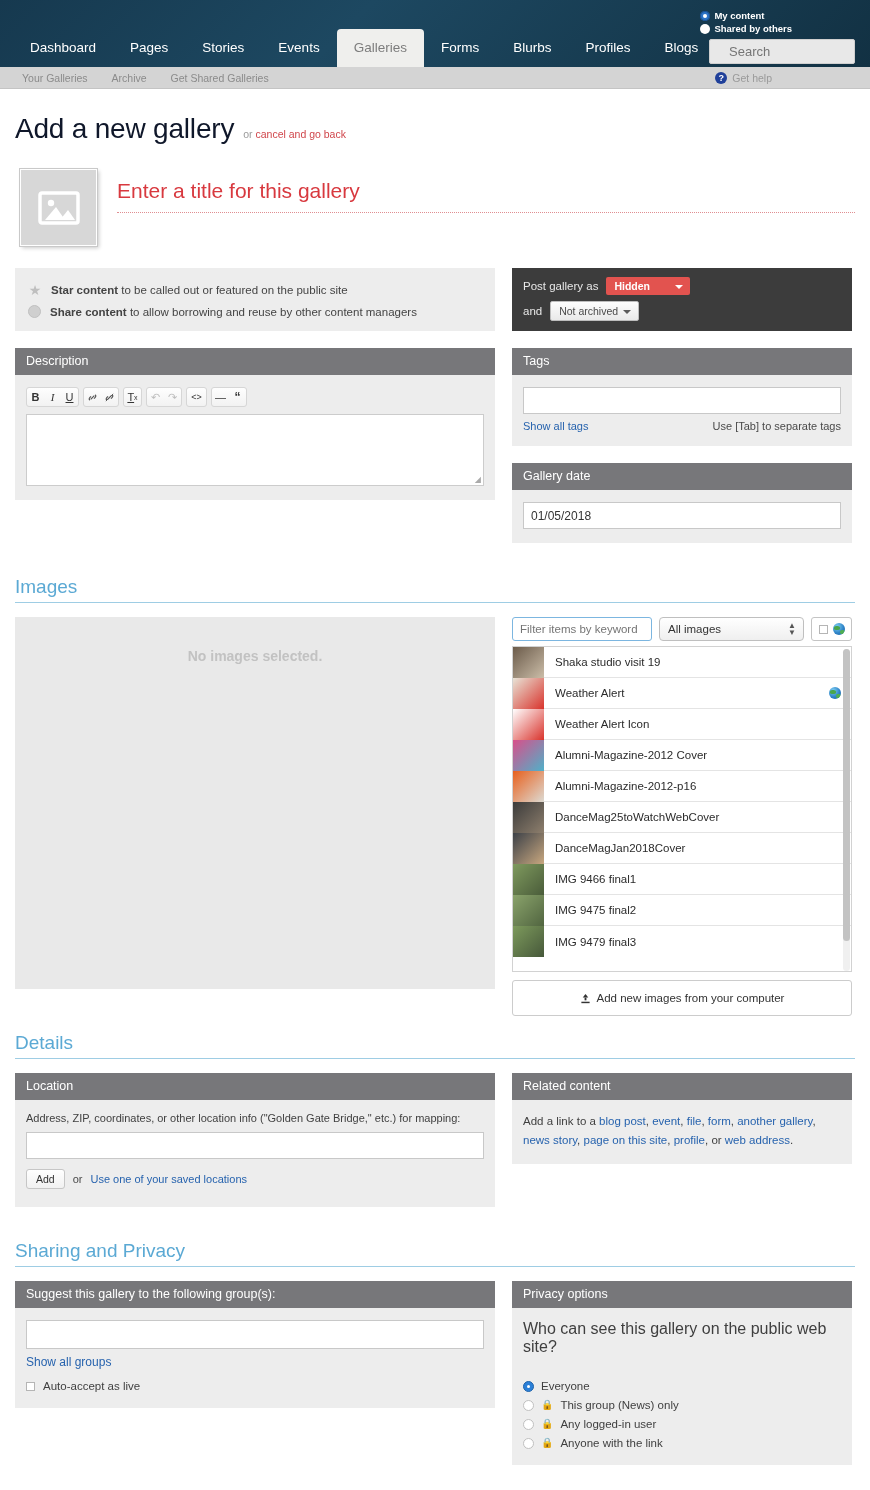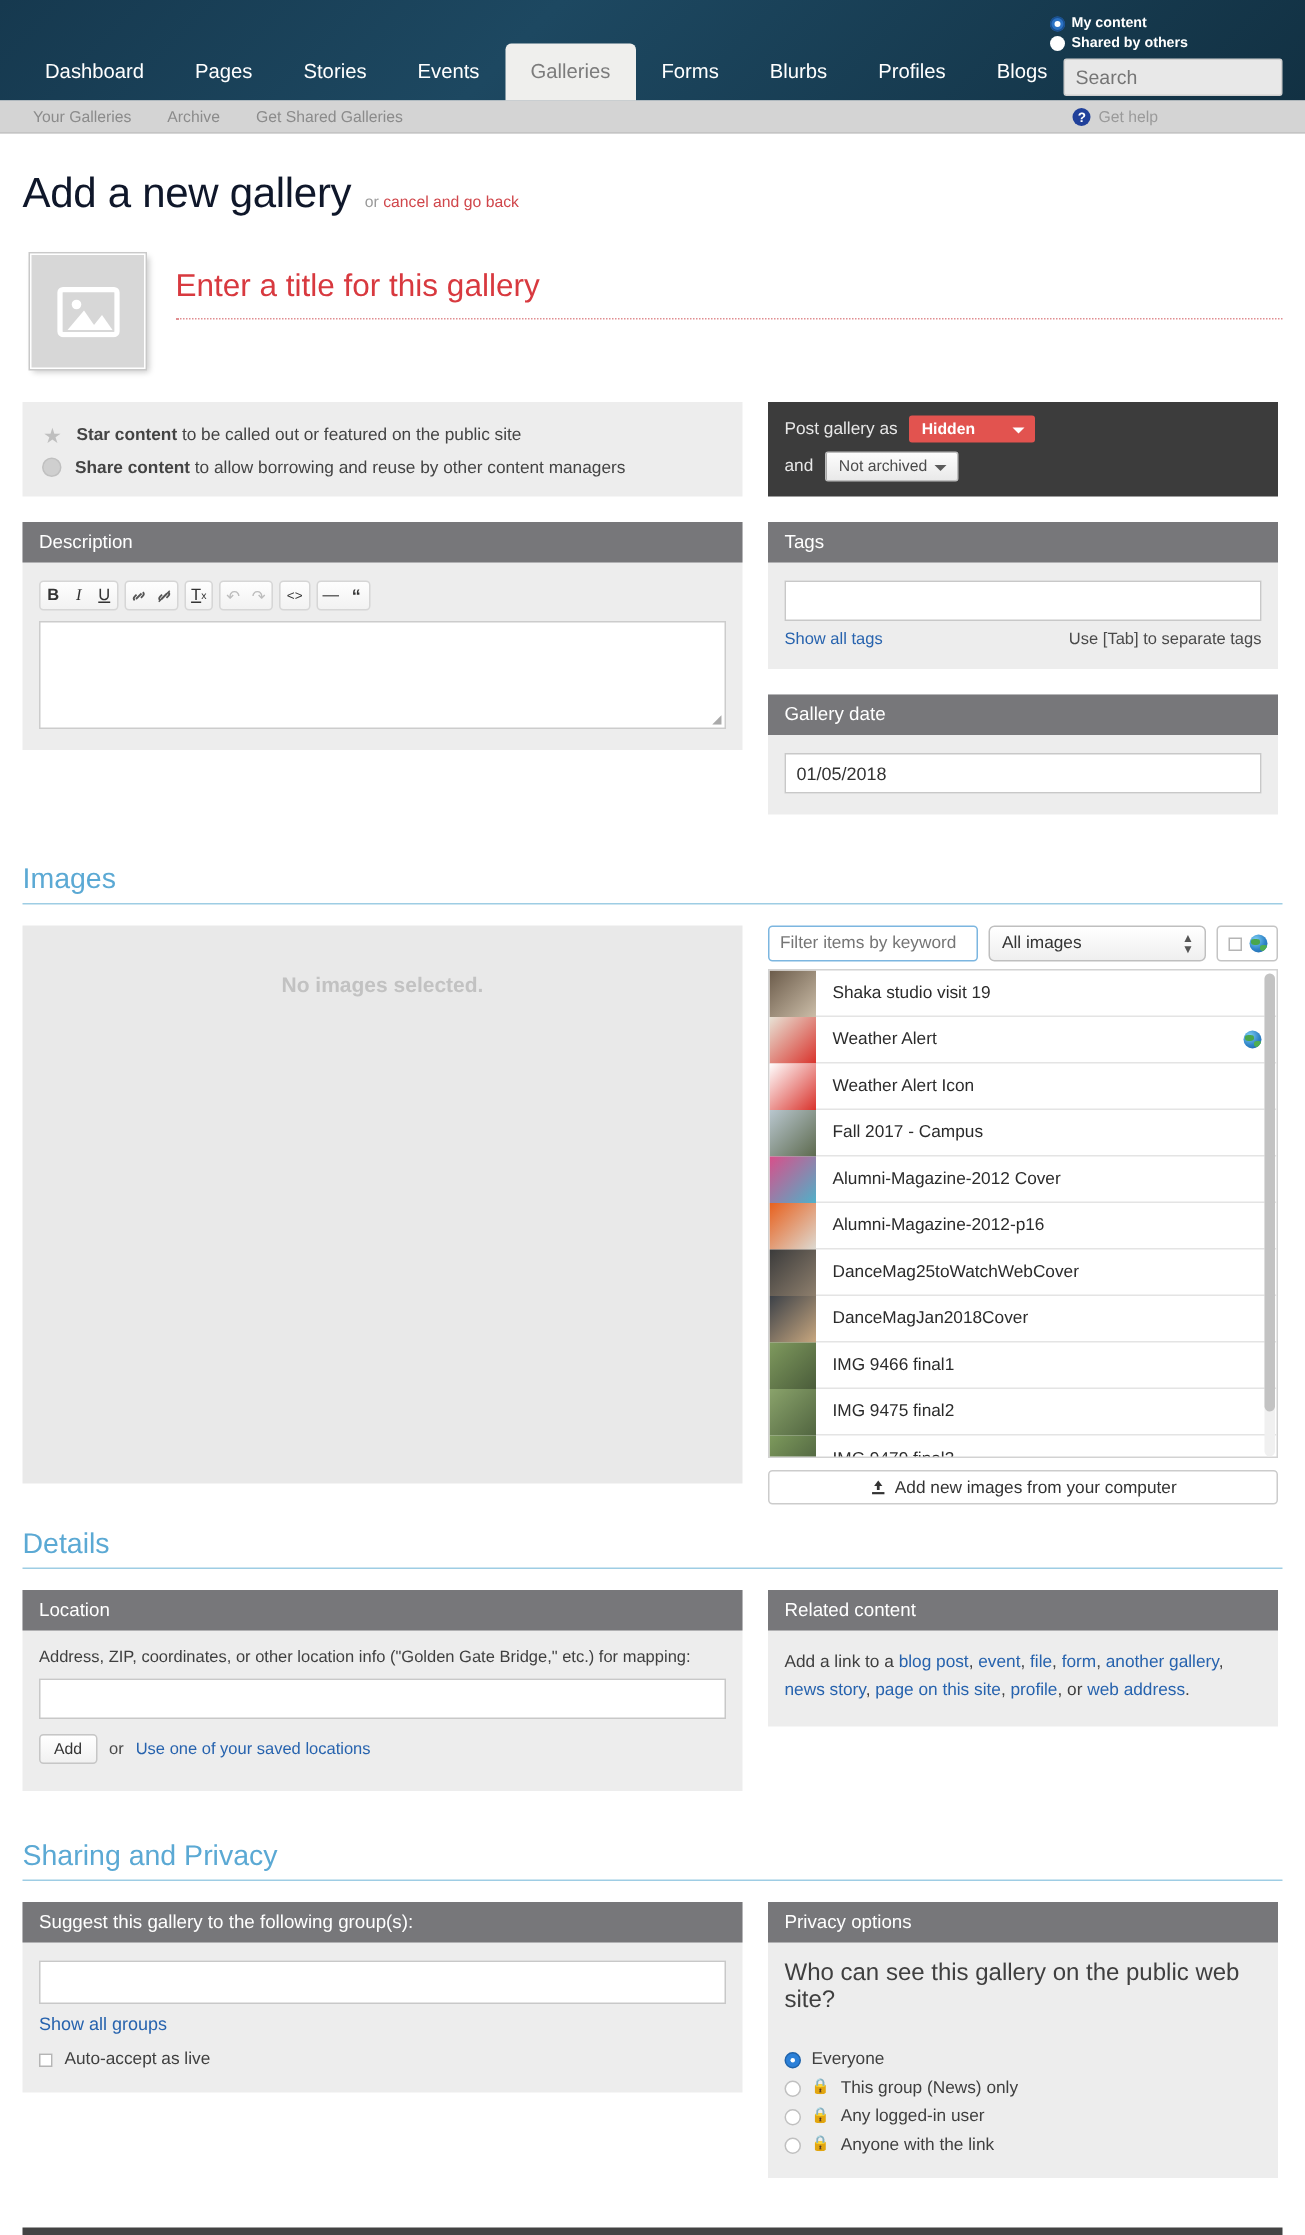--- a/index.html
+++ b/index.html
@@ -31,21 +31,21 @@
   .rdo.on { background:#2b72c4; box-shadow: inset 0 0 0 1px #1a4f8f; }
   .rdo.on::after{
     content:""; position:absolute; left:3px; top:3px;
     width:4px; height:4px; border-radius:50%; background:#fff;
   }
   .search-box {
     position:absolute; right:15px; top:39px;
     width:146px; height:25px;
     background:#e8e8e8; border:1px solid #cfcfcf; border-radius:2px;
     font-family:"Liberation Sans", sans-serif; font-size:13px;
-    color:#8d8d8d; padding:0 7px;
+    color:#8d8d8d; padding:0 19px;
   }
   .nav-tabs {
     position:absolute; left:0; bottom:0; display:flex; align-items:flex-end;
     height:38px;
   }
   .nav-tab {
     padding: 0 17px; line-height:38px; height:38px;
     color:#ffffff; font-size:13.5px; white-space:nowrap;
     cursor:pointer;
   }
@@ -257,21 +257,21 @@
   .item-globe { margin-left:auto; }
   .list-scrollbar {
     position:absolute; right:1px; top:2px; width:7px; height:322px;
     background:#f0f0f0; border-radius:4px;
   }
   .list-scrollbar .thumbp {
     position:absolute; left:0; top:0; width:7px; height:292px;
     background:#c3c3c3; border-radius:4px;
   }
   .add-images {
-    margin-top:8px; width:100%; height:23px;
+    margin-top:8px; width:100%; height:36px;
     border:1px solid #cccccc; background:#fff; border-radius:3px;
     display:flex; align-items:center; justify-content:center; gap:6px;
     font-size:11.5px; color:#333; cursor:pointer;
   }
 
   
   .loc-hint { font-size:11px; color:#3f3f3f; margin-bottom:8px; }
   .add-row { display:flex; align-items:center; gap:8px; margin-top:10px; font-size:11px; }
   .btn-small {
     background:linear-gradient(#ffffff,#f1f1f1); border:1px solid #c6c6c6;
@@ -521,24 +521,20 @@
             <div class="img-item">
               <div class="img-thumb" style="background: linear-gradient(135deg, rgb(232, 227, 214) 0%, rgb(217, 51, 44) 100%);"></div>
               <div class="img-name">Weather Alert</div>
               <span class="globe item-globe"></span>
             </div>
             <div class="img-item">
               <div class="img-thumb" style="background: linear-gradient(135deg, rgb(255, 255, 255) 0%, rgb(217, 51, 44) 100%);"></div>
               <div class="img-name">Weather Alert Icon</div>
             </div>
             <div class="img-item">
-              <div class="img-thumb" style="background: linear-gradient(135deg, rgb(185, 199, 207) 0%, rgb(93, 106, 78) 100%);"></div>
-              <div class="img-name">Fall 2017 - Campus</div>
-            </div>
-            <div class="img-item">
               <div class="img-thumb" style="background: linear-gradient(135deg, rgb(217, 79, 138) 0%, rgb(79, 177, 201) 100%);"></div>
               <div class="img-name">Alumni-Magazine-2012 Cover</div>
             </div>
             <div class="img-item">
               <div class="img-thumb" style="background: linear-gradient(135deg, rgb(232, 96, 29) 0%, rgb(221, 218, 210) 100%);"></div>
               <div class="img-name">Alumni-Magazine-2012-p16</div>
             </div>
             <div class="img-item">
               <div class="img-thumb" style="background: linear-gradient(135deg, rgb(59, 59, 59) 0%, rgb(142, 127, 109) 100%);"></div>
               <div class="img-name">DanceMag25toWatchWebCover</div>

